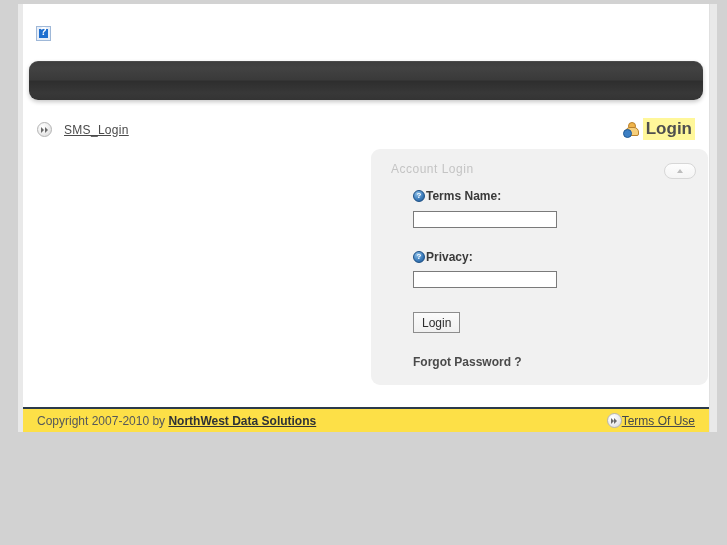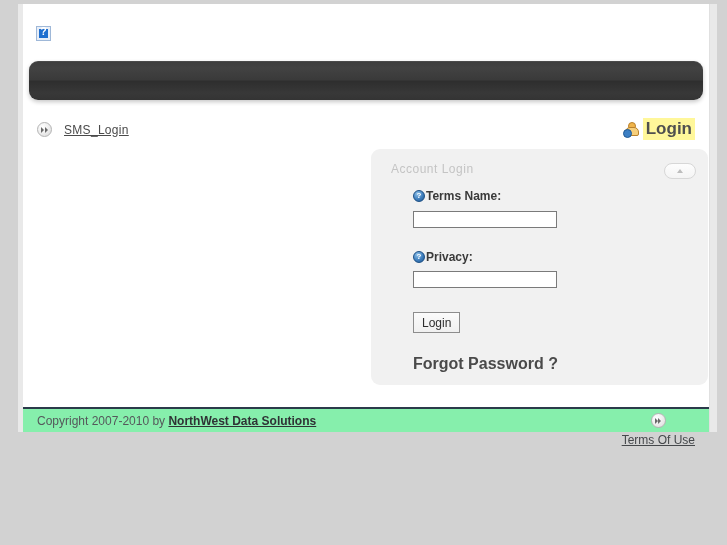--- a/index.html
+++ b/index.html
@@ -321,35 +321,35 @@
     font-family: "Liberation Sans", sans-serif;
     font-size: 12px;
     color: #2e2e2e;
     background: linear-gradient(to bottom, #fbfbfb 0%, #f0f0f0 100%);
     border: 1px solid #8d8d8d;
     cursor: pointer;
   }
   #forgot-link {
     display: block;
     margin-top: 22px;
-    font-size: 16px;
+    font-size: 12px;
     font-weight: bold;
     color: #4a4a4a;
     text-decoration: none;
     cursor: pointer;
   }
 
   
   #footer {
     position: absolute;
     left: 0;
     top: 403px;
     width: 686px;
     height: 25px;
-    background: #86efac;
+    background: #fde047;
     border-top: 2px solid #2b3a4a;
     box-sizing: border-box;
   }
   #footer-inner {
     position: relative;
     height: 100%;
   }
   #copyright {
     position: absolute;
     left: 14px;
@@ -367,22 +367,20 @@
     position: absolute;
     right: 14px;
     top: 4px;
     display: flex;
     align-items: center;
     gap: 8px;
   }
   .footer-link-item {
     display: flex;
     align-items: center;
-    gap: 5px;
-    flex-direction: column;
   }
   .footer-link {
     font-size: 12px;
     color: #45484b;
     text-decoration: underline;
     cursor: pointer;
   }
 </style>
 </head>
 <body>

